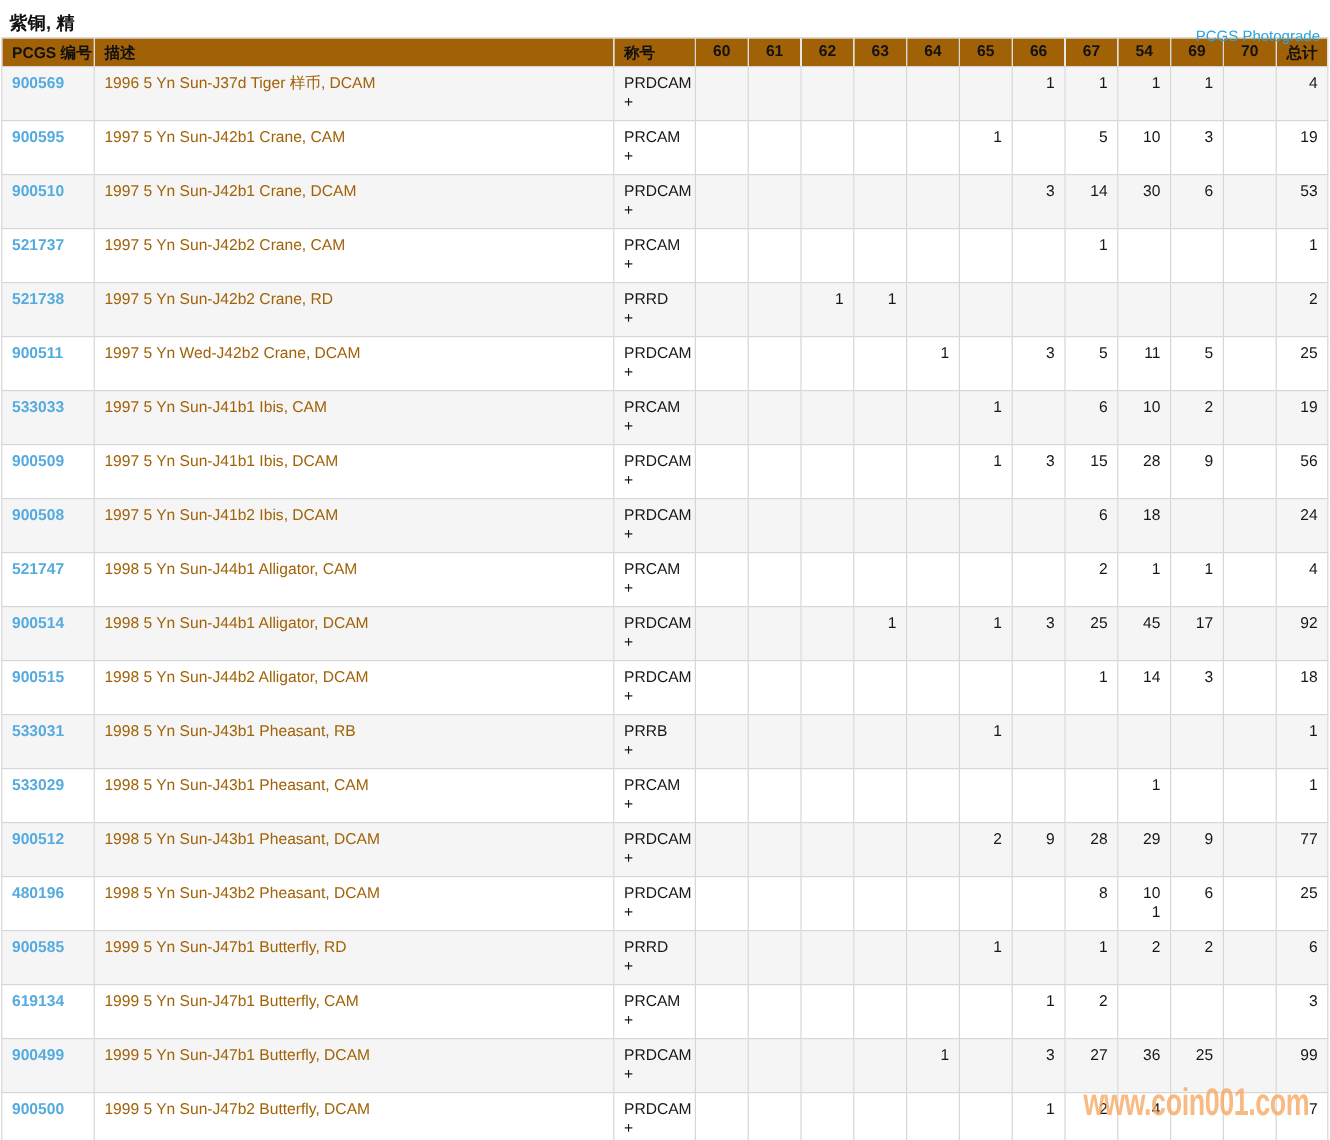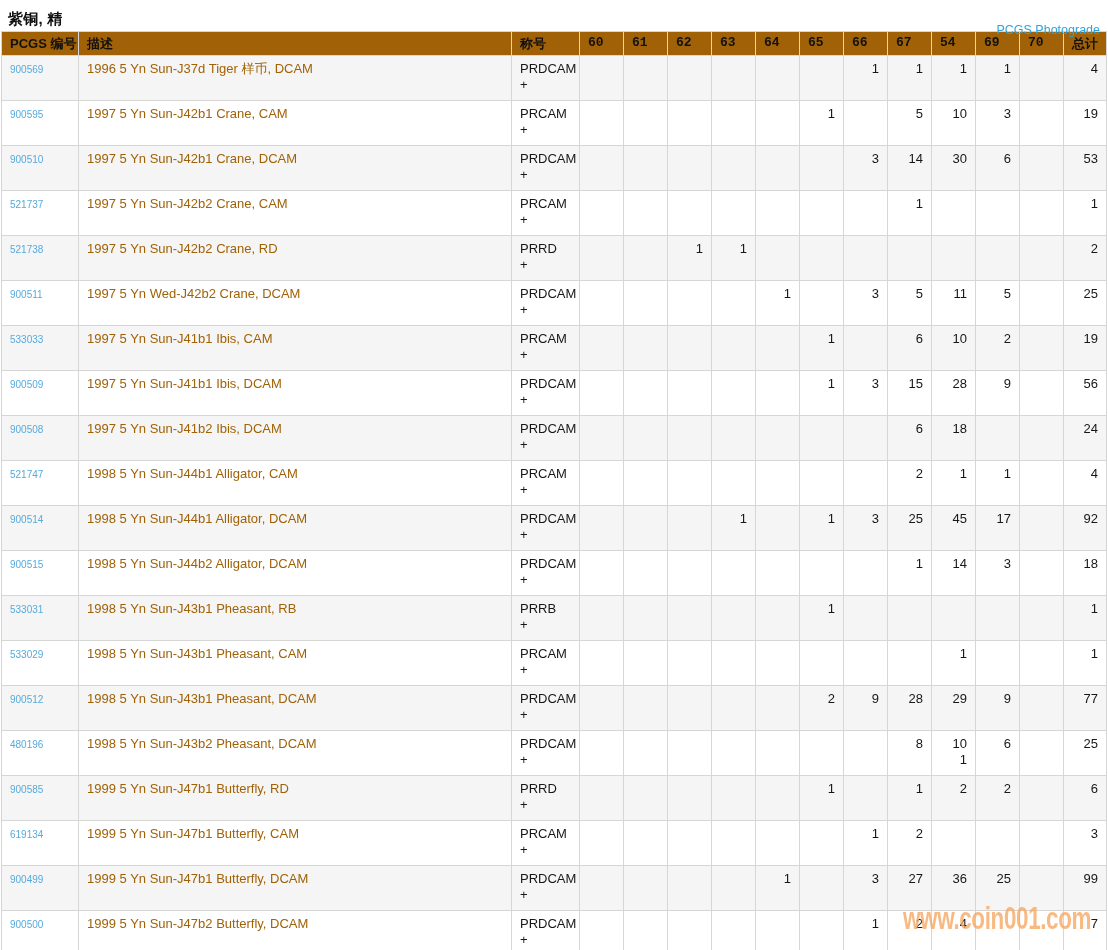--- a/index.html
+++ b/index.html
@@ -49,29 +49,30 @@
     white-space: nowrap;
   }
   thead th {
     height: 24px;
     font-weight: bold;
     color: #111;
     padding: 3px 8px 2px 8px;
     text-align: left;
     background: #a16207;
   }
-  thead th.c-grade, thead th.c-total { text-align: left; font-family: Liberation Mono, monospace; }
+  thead th.c-grade, thead th.c-total { text-align: center; }
   tbody td { height: 45px; padding: 5px 8px 0 8px; line-height: 16px; }
   tbody tr:nth-child(odd)  { background: #f5f5f5; }
   tbody tr:nth-child(even) { background: #ffffff; }
   td.c-num a {
     color: #55abdd;
     text-decoration: none;
-    font-size: 10px;
+    font-size: 13px;
     cursor: pointer;
+    font-weight: bold;
   }
   td.c-desc { color: #a16207; }
   td.c-desig div { line-height: 16px; }
   td.c-grade { text-align: right; }
   td.c-grade div { line-height: 16px; }
   td.c-total { text-align: right; }
   .watermark {
     position: absolute;
     left: 903px;
     top: 898px;

